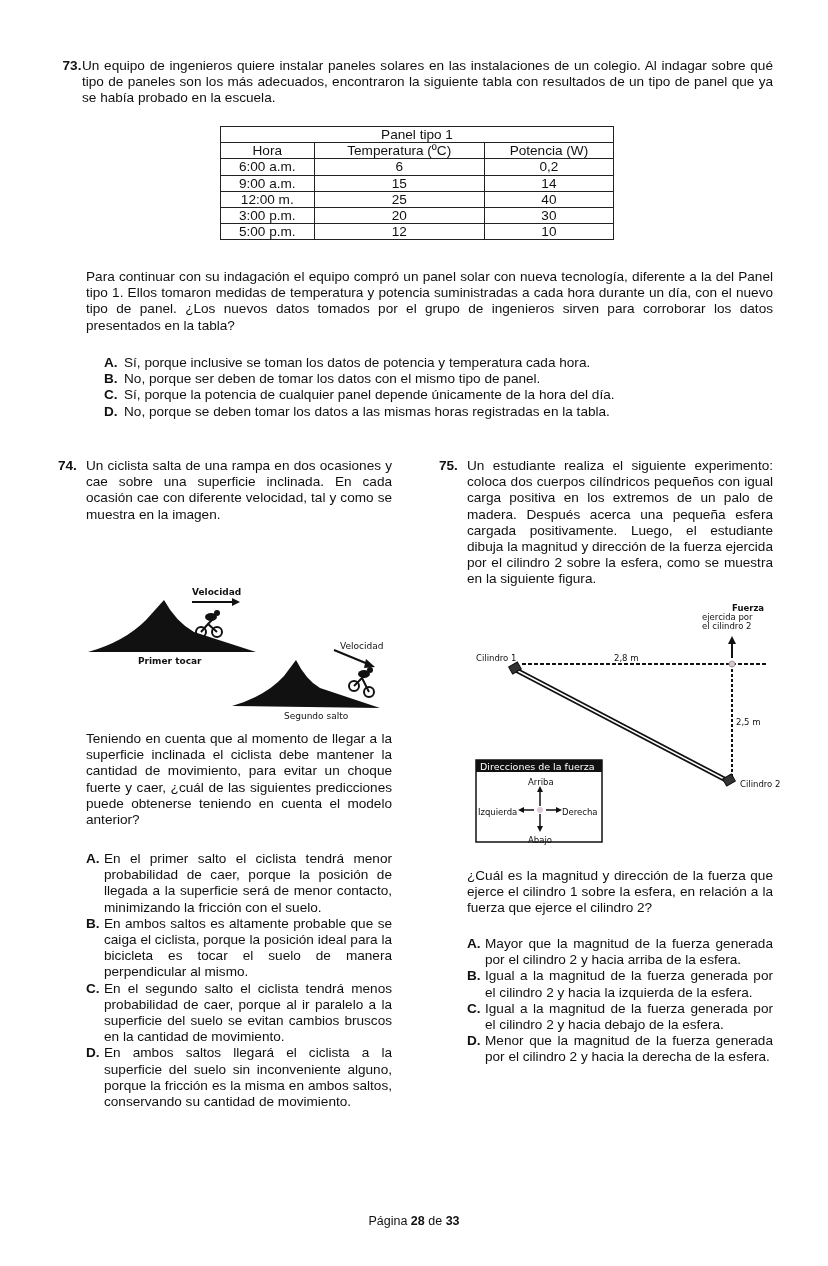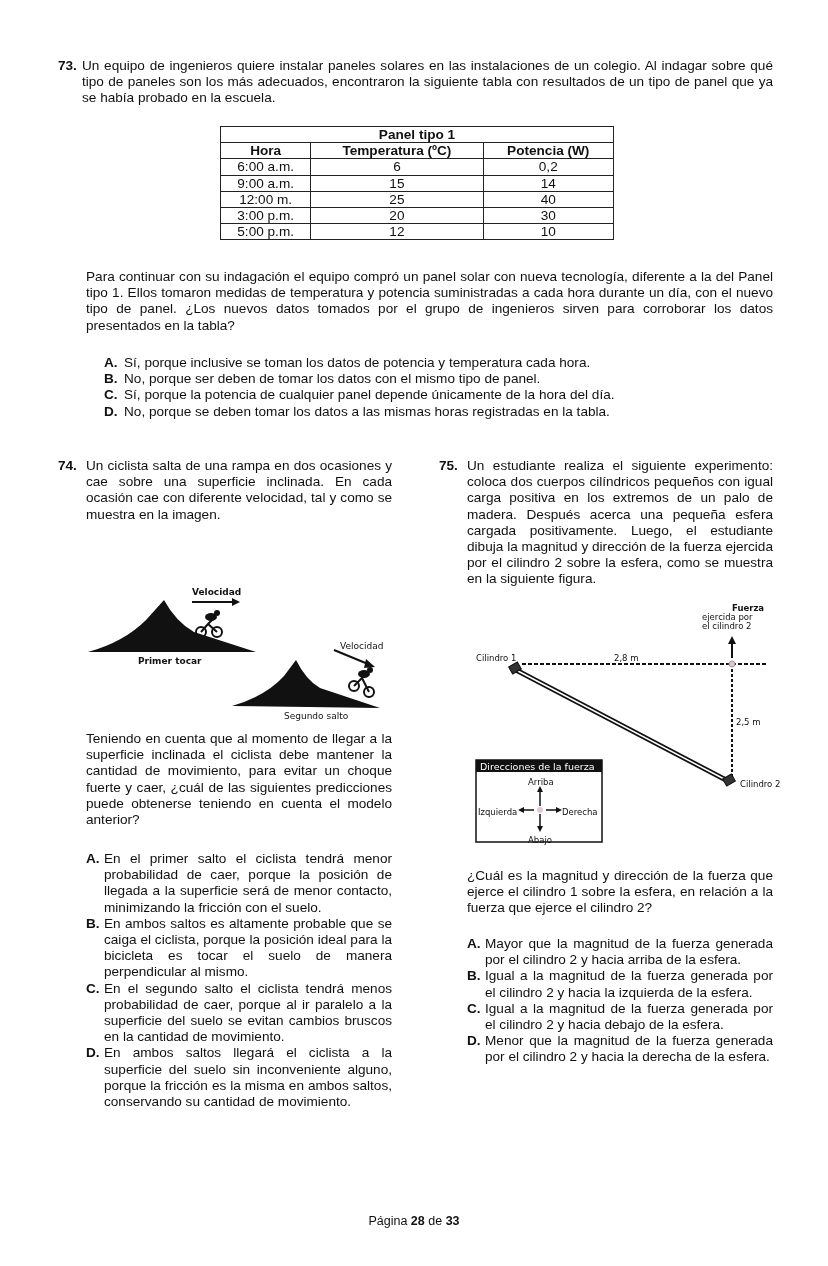--- a/index.html
+++ b/index.html
@@ -2,25 +2,25 @@
 <html><head>
 <meta charset="utf-8">
 <style>
   html, body { margin:0; padding:0; background:#ffffff; }
   body { width:828px; height:1266px; position:relative; overflow:hidden;
          font-family:"Liberation Sans", sans-serif; color:#111; font-size:13.6px; line-height:16.2px; }
   .abs { position:absolute; }
   .qnum { font-weight:bold; }
   .just { text-align:justify; }
   .q73 { left:58px; top:58px; width:715px; }
-  .q73 .num { position:absolute; left:0; top:0; width:28px; }
+  .q73 .num { position:absolute; left:0; top:0; width:28px;text-align:center; }
   .q73 .body { margin-left:24px; }
   table.panel { position:absolute; left:220px; top:126px; width:394px; border-collapse:collapse; font-size:13.6px; line-height:15.2px; }
   table.panel td, table.panel th { border:1px solid #222; text-align:center; padding:0; height:15px; }
-  table.panel th { font-weight:bold; }
+  table.panel th { font-weight:normal; }
   .para73 { left:86px; top:269px; width:687px; }
   .opts73 { left:104px; top:355px; width:680px; }
   .opt { position:relative; padding-left:20px; }
   .opt .letter { position:absolute; left:0; top:0; font-weight:bold; }
   .q74 { left:58px; top:458px; width:334px; }
   .q74 .num, .q75 .num { position:absolute; left:0; top:0; }
   .q74 .body, .q75 .body { margin-left:28px; }
   .q74b { left:86px; top:731px; width:306px; }
   .opts74 { left:86px; top:851px; width:306px; }
   .opts74 .opt, .opts75 .opt { padding-left:18px; }

